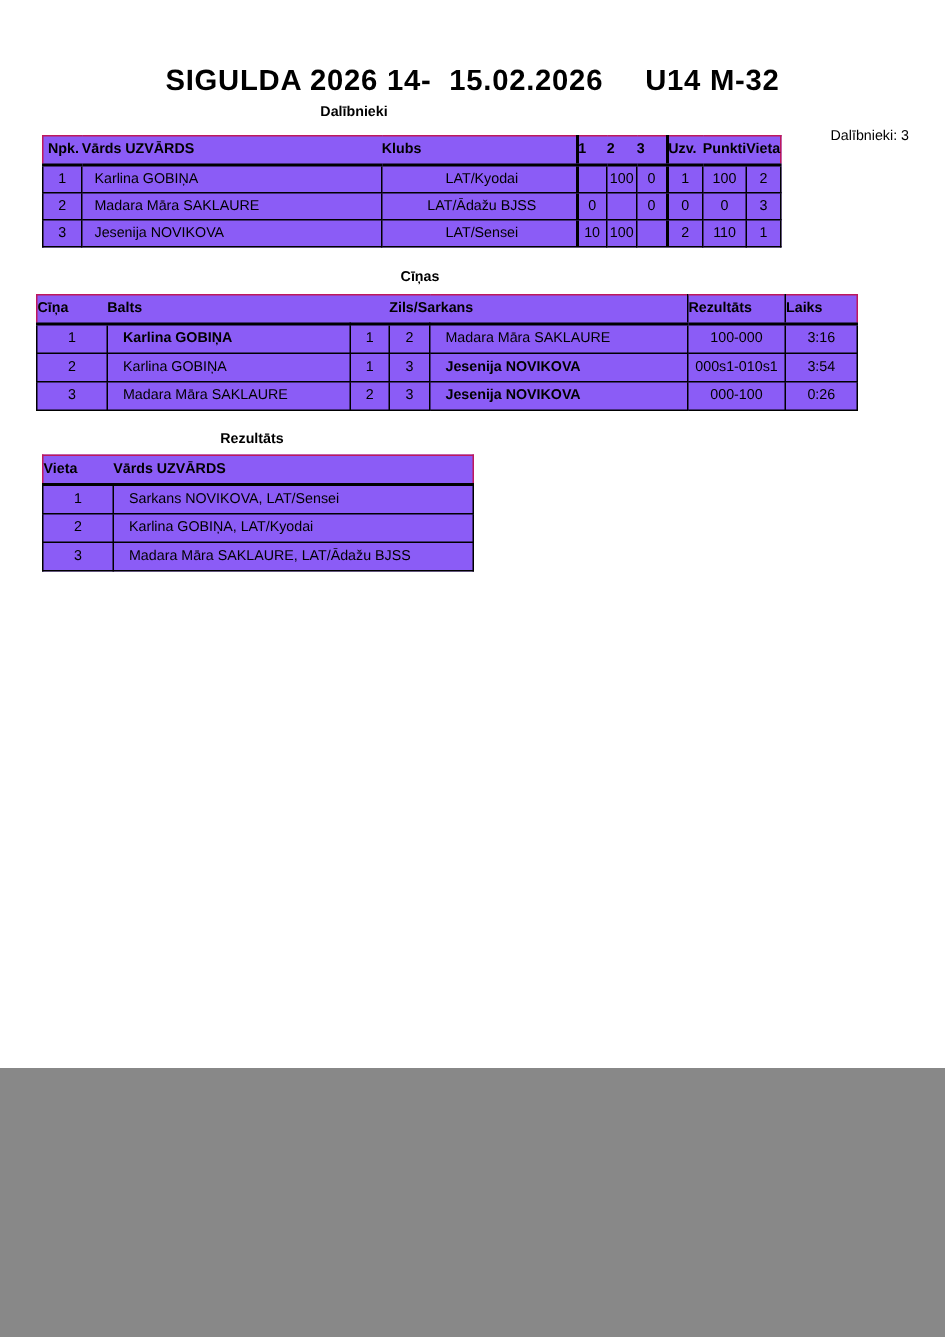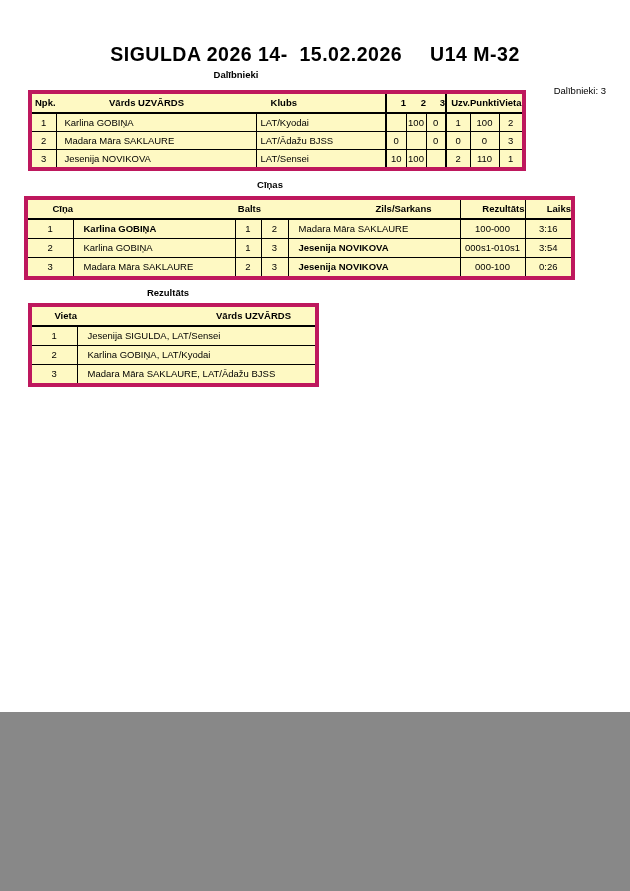--- a/index.html
+++ b/index.html
@@ -15,36 +15,36 @@
   }
   .sec-label{
     position:absolute;transform:translateX(-50%);
     font-size:9.5px;font-weight:bold;white-space:nowrap;
   }
   .count-label{
     position:absolute;top:85px;right:24px;font-size:9.5px;white-space:nowrap;
   }
   table{
     position:absolute;border-collapse:collapse;table-layout:fixed;
-    border:4px solid #be185d;background:#fef9c3;
+    border:1px solid #be185d;background:#8b5cf6;
   }
   td{
     font-size:9.5px;padding:0;white-space:nowrap;vertical-align:middle;
     line-height:1;
   }
   tbody td{border:1px solid #000;}
   thead td{
     border-left:none;border-right:none;
-    border-bottom:2px solid #000;font-weight:bold;text-align:right;
+    border-bottom:2px solid #000;font-weight:bold;text-align:left;
     overflow:visible;
   }
   .thickL{border-left:2px solid #000 !important;}
   .thinL{border-left:1px solid #000 !important;}
   .c{text-align:center;}
-  .l{text-align:left;padding-left:4px;}
+  .l{text-align:center;padding-left:4px;}
   .l8{text-align:left;padding-left:8px;}
   .l10{text-align:left;padding-left:10px;}
   .hleft{text-align:left;padding-left:3px;}
   .t1 tbody td{height:17px;}
   .t1 thead td{height:18px;}
   .t2 tbody td,.t3 tbody td{height:18px;}
   .t2 thead td,.t3 thead td{height:18px;}
   .pr72{padding-right:72px;}
   .pr62{padding-right:88px;}
   .pr28{padding-right:28px;}
@@ -117,21 +117,21 @@
         <td class="c thickL">10</td>
         <td class="c">100</td>
         <td class="c"></td>
         <td class="c thickL">2</td>
         <td class="c">110</td>
         <td class="c">1</td>
       </tr>
     </tbody>
   </table>
 
-  <div class="sec-label" style="top:179px;left:270px;">Cīņas</div>
+  <div class="sec-label" style="top:179px;left:280px;">Cīņas</div>
 
   <table class="t2" style="top:196px;left:24px;">
     <colgroup>
       <col style="width:47px">
         <col style="width:162px">
         <col style="width:26px">
       <col style="width:27px">
         <col style="width:172px">
         <col style="width:65px">
       <col style="width:48px">
@@ -185,21 +185,21 @@
     </colgroup>
     <thead>
       <tr>
         <td>Vieta</td>
         <td class="pr24">Vārds UZVĀRDS</td>
       </tr>
     </thead>
     <tbody>
       <tr>
         <td class="c">1</td>
-        <td class="l10">Jesenija SIGULDA, LAT/Sensei</td>
+        <td class="l10">Sarkans NOVIKOVA, LAT/Sensei</td>
       </tr>
       <tr>
         <td class="c">2</td>
         <td class="l10">Karlina GOBIŅA, LAT/Kyodai</td>
       </tr>
       <tr>
         <td class="c">3</td>
         <td class="l10">Madara Māra SAKLAURE, LAT/Ādažu BJSS</td>
       </tr>
     </tbody>

